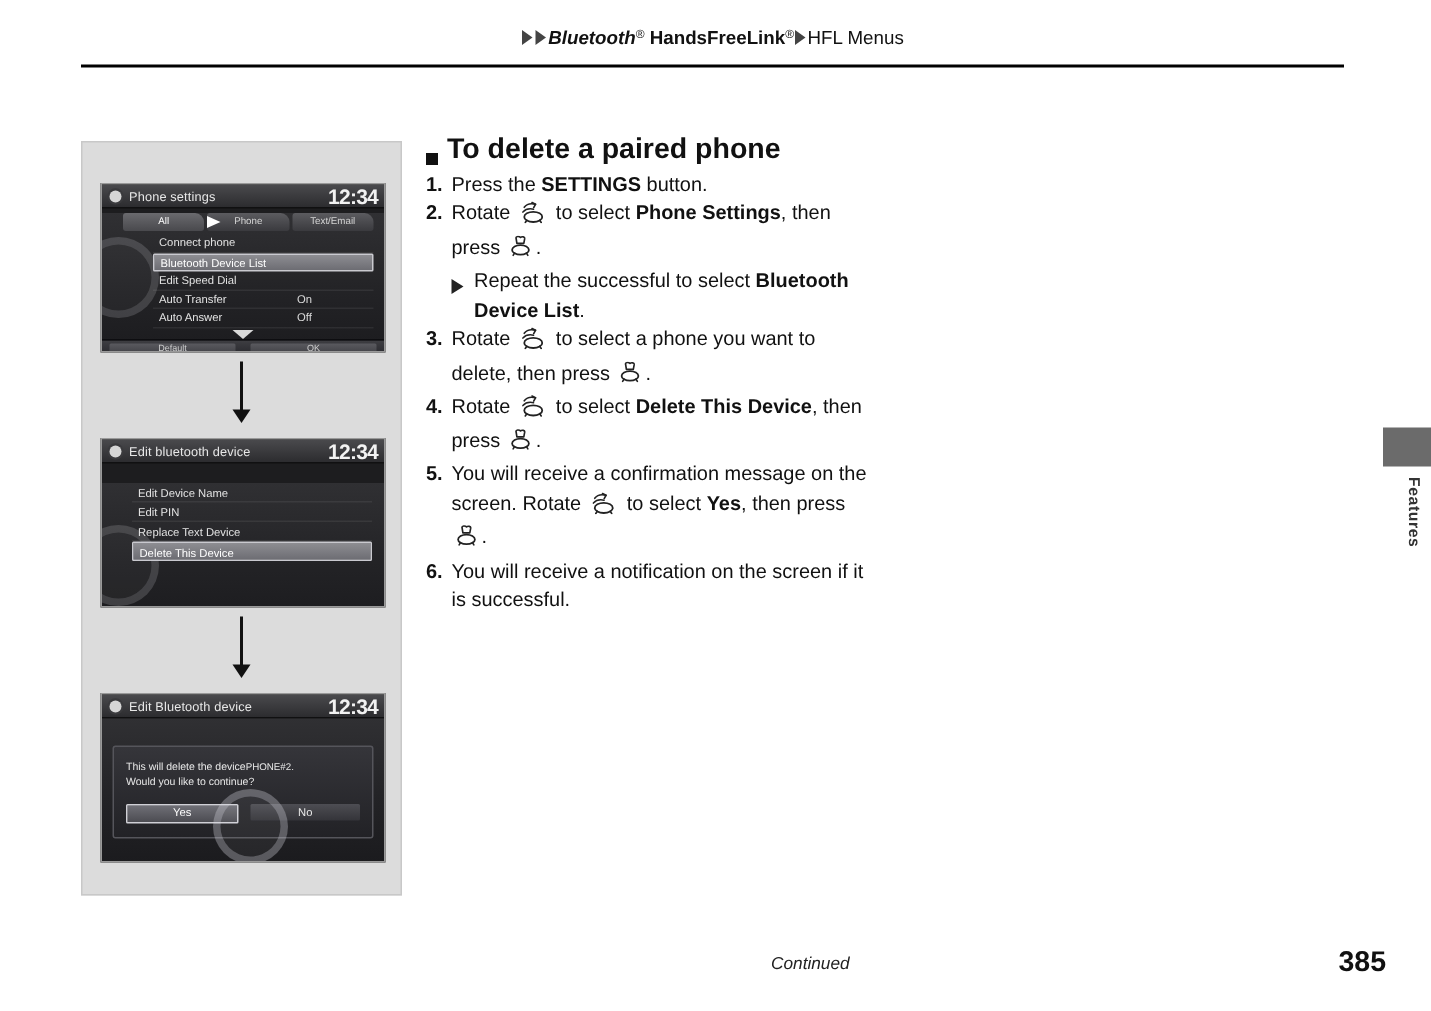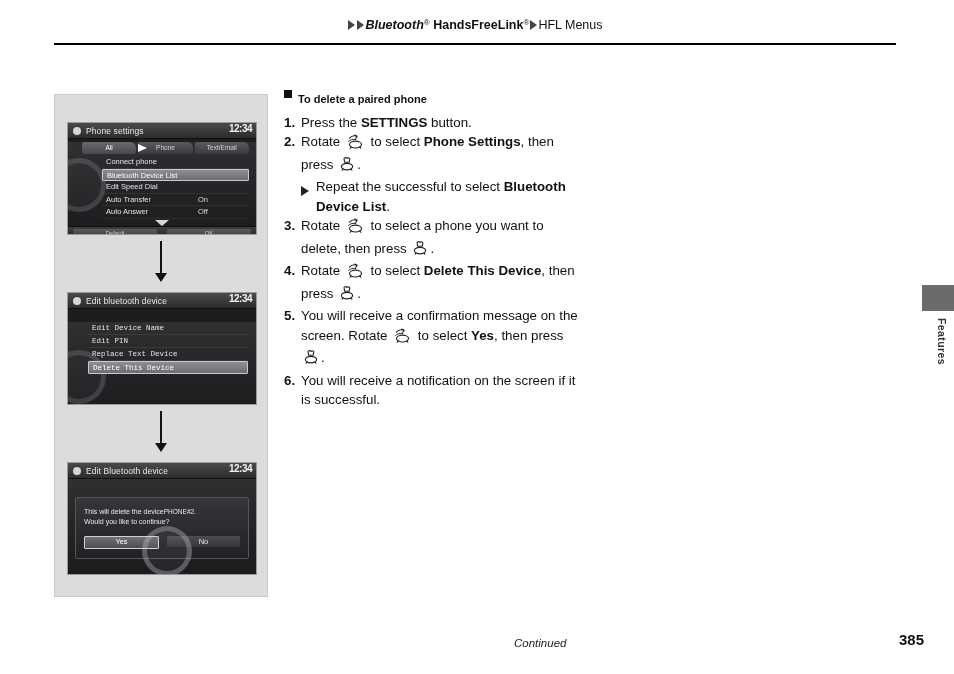--- a/index.html
+++ b/index.html
@@ -100,21 +100,21 @@
   .nav-title .ttl {
     font-size: 8.5px;
     color: #e8e8e8;
     letter-spacing: .1px;
     white-space: nowrap;
   }
   .nav-title .clock {
     position: absolute;
     right: 4px;
     top: 0px;
-    font-size: 10px;
+    font-size: 14px;
     font-weight: bold;
     color: #f2f2f2;
     letter-spacing: -0.5px;
     font-family: "Liberation Sans", sans-serif;
   }
 
   .nav-body {
     position: relative;
     height: 96px;
     background: linear-gradient(to bottom, #303033 0%, #232326 55%, #1b1b1e 100%);
@@ -219,21 +219,21 @@
     margin: 1.5px 5px;
     font-size: 6px;
     color: #cfcfcf;
     text-align: center;
     line-height: 8px;
     background: linear-gradient(to bottom, #5a5a5f, #3c3c41);
     border-radius: 1px;
   }
 
   
-  .list2 { margin: 13px 8px 0 20px; font-family: Liberation Mono, monospace; }
+  .list2 { margin: 13px 8px 0 20px; }
   .list2 .list-row { height: 13px; line-height: 13px; font-size: 7.5px; }
 
   
   .dialog {
     position: absolute;
     left: 7px; right: 7px;
     top: 18px;
     height: 62px;
     background: linear-gradient(to bottom, #35353a, #222226);
     border: 1px solid #55555b;
@@ -308,24 +308,24 @@
     position: absolute;
     left: 284px;
     top: 90px;
     width: 300px;
     font-size: 13.3px;
     line-height: 19.5px;
     color: #111;
   }
   .sec-title {
     font-weight: bold;
-    font-size: 11px;
+    font-size: 19px;
     margin-bottom: 3px;
     display: flex;
-    align-items: flex-start;
+    align-items: flex-end;
   }
   .sec-title .sq {
     display: inline-block;
     width: 8px; height: 8px;
     background: #111;
     margin-right: 6px;
     flex: 0 0 auto;
   }
   .step {
     display: flex;
@@ -390,21 +390,21 @@
     left: 514px;
     top: 637px;
     font-size: 11.5px;
     font-style: italic;
     color: #222;
   }
   .pageno {
     position: absolute;
     right: 30px;
     top: 631px;
-    font-size: 15px;
+    font-size: 19px;
     font-weight: bold;
     color: #111;
   }
 </style>
 </head>
 <body>
 
 <div class="page-header">
   <span class="tri"></span><span class="tri"></span><span class="bt">Bluetooth</span><sup>®</sup><span class="hfl"> HandsFreeLink</span><sup>®</sup><span class="tri"></span><span>HFL Menus</span>
 </div>

